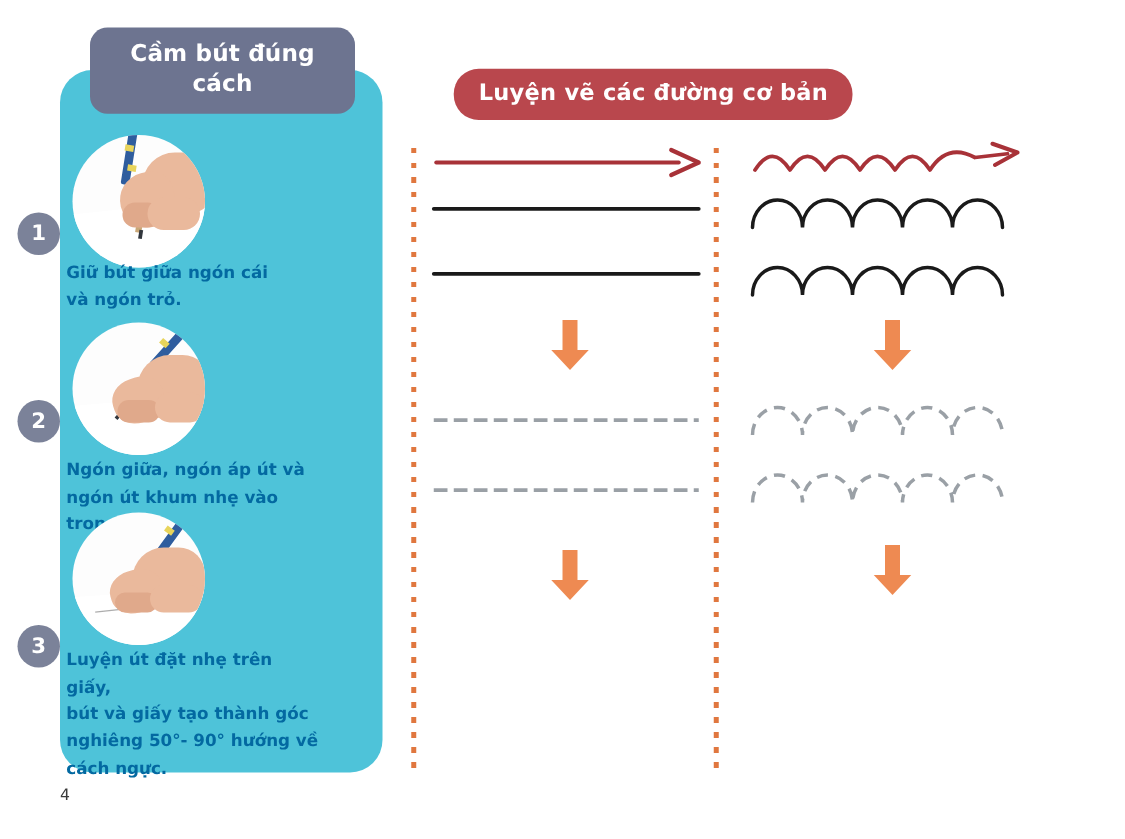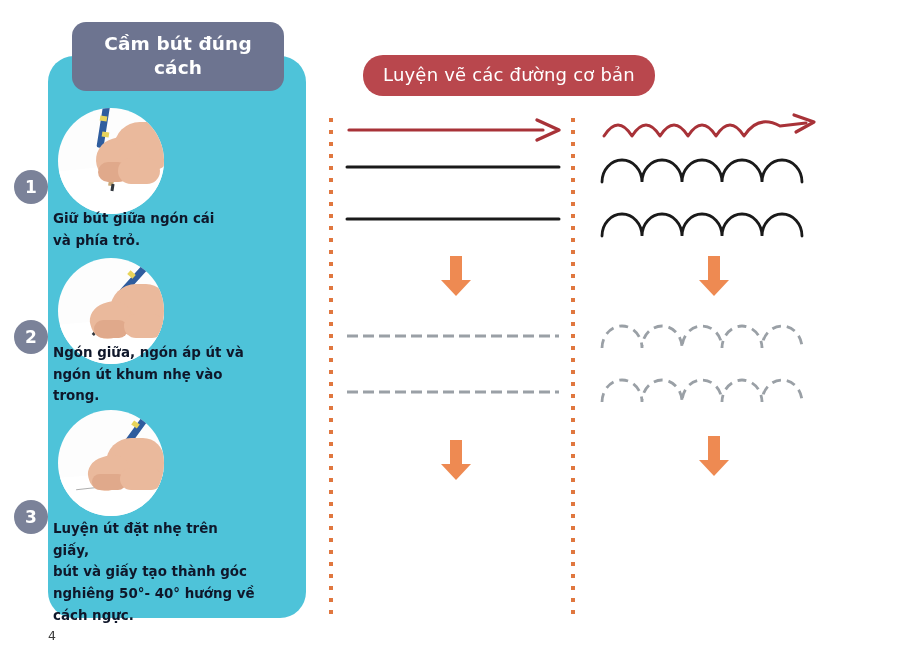--- a/index.html
+++ b/index.html
@@ -73,21 +73,21 @@
     font-size: 17px;
     font-weight: bold;
     display: flex;
     align-items: center;
     justify-content: center;
   }
   .step-text {
     position: absolute;
     left: 53px;
     width: 205px;
-    color: #0f172a;
+    color: #0369a1;
     font-size: 13.4px;
     font-weight: bold;
     line-height: 1.62;
   }
   .step-text span { display: block; }
 
   
   .photo-inner { position: absolute; inset: 0; }
   .skin  { position: absolute; background: #eab99c; }
   .skin2 { position: absolute; background: #e0a98b; }
@@ -113,21 +113,21 @@
   
   .red-banner {
     position: absolute;
     left: 363px;
     top: 55px;
     padding: 9px 20px 11px 20px;
     background: #b9474d;
     border-radius: 20px;
     color: #ffffff;
     font-size: 18px;
-    font-weight: normal;
+    font-weight: bold;
     letter-spacing: 0.2px;
     white-space: nowrap;
   }
 
   .practice-col { position: absolute; top: 110px; }
   .practice-col.col-a { left: 345px; width: 222px; }
   .practice-col.col-b { left: 598px; width: 232px; }
 
   .row { position: relative; }
   .arrow-row {
@@ -168,41 +168,41 @@
         <div class="pencil-lead" style="left:53px; top:76px; width:3px; height:7px; transform:rotate(9deg);"></div>
         <div class="skin" style="left:56px; top:14px; width:56px; height:48px; border-radius:28px 20px 18px 24px;"></div>
         <div class="skin" style="left:38px; top:30px; width:44px; height:44px; border-radius:50% 40% 45% 50%; transform:rotate(-14deg);"></div>
         <div class="skin2" style="left:40px; top:54px; width:30px; height:20px; border-radius:14px;"></div>
         <div class="skin" style="left:60px; top:50px; width:42px; height:26px; border-radius:16px;"></div>
       </div>
     </div>
     <div class="step-badge" style="top:62px;">1</div>
     <div class="step-text" style="top:100px;">
       <span>Giữ bút giữa ngón cái</span>
-      <span>và phía trỏ.</span>
+      <span>và ngón trỏ.</span>
     </div>
   </div>
 
   <div class="step" style="top:258px;">
     <div class="step-photo">
       <div class="photo-inner">
         <div class="paper" style="left:-12px; top:62px; width:136px; height:58px; transform:rotate(-5deg);"></div>
         <div class="pencil-body" style="left:72px; top:4px; width:7px; height:36px; transform:rotate(42deg); border-radius:2px;"></div>
         <div class="pencil-stripe" style="left:70px; top:14px; width:7px; height:5px; transform:rotate(42deg);"></div>
         <div class="pencil-body" style="left:58px; top:30px; width:6px; height:36px; transform:rotate(42deg); background:#d9dde2;"></div>
         <div class="pencil-tip" style="left:42px; top:60px; width:5px; height:13px; transform:rotate(42deg);"></div>
         <div class="pencil-lead" style="left:36px; top:70px; width:3px; height:8px; transform:rotate(42deg);"></div>
         <div class="skin" style="left:52px; top:26px; width:58px; height:52px; border-radius:26px 22px 20px 26px;"></div>
         <div class="skin" style="left:32px; top:44px; width:42px; height:36px; border-radius:45%; transform:rotate(-18deg);"></div>
         <div class="skin2" style="left:36px; top:62px; width:34px; height:18px; border-radius:12px;"></div>
         <div class="skin" style="left:66px; top:56px; width:40px; height:24px; border-radius:14px;"></div>
       </div>
     </div>
     <div class="step-badge" style="top:62px;">2</div>
-    <div class="step-text" style="top:84px;">
+    <div class="step-text" style="top:108px;">
       <span>Ngón giữa, ngón áp út và</span>
       <span>ngón út khum nhẹ vào trong.</span>
     </div>
   </div>
 
   <div class="step" style="top:410px;">
     <div class="step-photo">
       <div class="photo-inner">
         <div class="paper" style="left:-12px; top:64px; width:136px; height:56px; transform:rotate(-4deg);"></div>
         <div class="deskline" style="left:18px; top:76px; width:60px; height:1.4px; transform:rotate(-6deg);"></div>
@@ -214,21 +214,21 @@
         <div class="skin" style="left:48px; top:28px; width:58px; height:50px; border-radius:26px 22px 20px 26px;"></div>
         <div class="skin" style="left:30px; top:46px; width:42px; height:34px; border-radius:45%; transform:rotate(-16deg);"></div>
         <div class="skin2" style="left:34px; top:64px; width:34px; height:16px; border-radius:12px;"></div>
         <div class="skin" style="left:62px; top:58px; width:42px; height:22px; border-radius:14px;"></div>
       </div>
     </div>
     <div class="step-badge" style="top:90px;">3</div>
     <div class="step-text" style="top:108px;">
       <span>Luyện út đặt nhẹ trên giấy,</span>
       <span>bút và giấy tạo thành góc</span>
-      <span>nghiêng 50°- 40° hướng về</span>
+      <span>nghiêng 50°- 90° hướng về</span>
       <span>cách ngực.</span>
     </div>
   </div>
 
   <div class="v-dots left"></div>
   <div class="v-dots right"></div>
 
   <div class="red-banner">Luyện vẽ các đường cơ bản</div>
 
   <div class="practice-col col-a">

